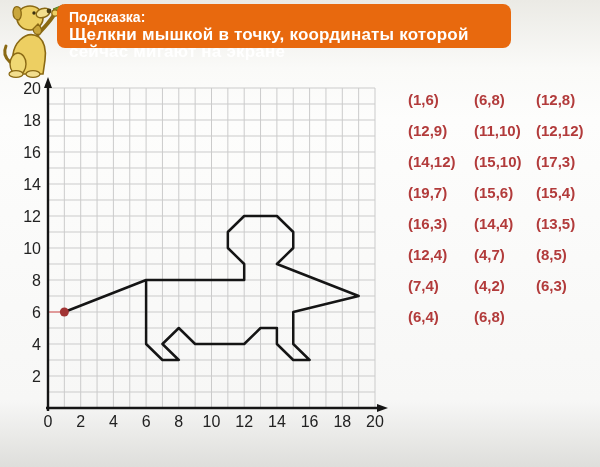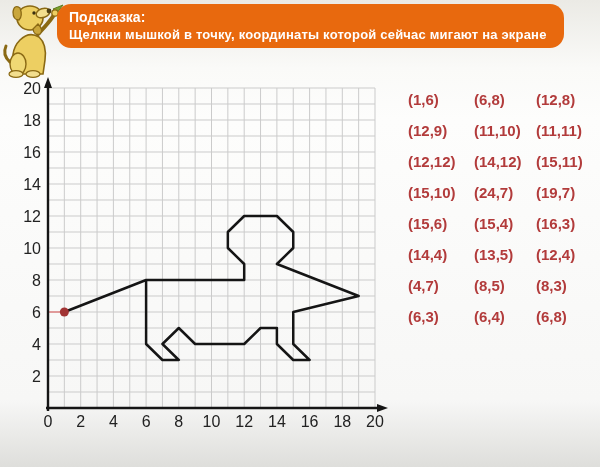--- a/index.html
+++ b/index.html
@@ -7,25 +7,25 @@
     width:600px;height:467px;
     font-family:"Liberation Sans","DejaVu Sans",sans-serif;
     overflow:hidden;
   }
   .screen{
     position:relative;width:600px;height:467px;
     background:linear-gradient(180deg,#ebeae5 0px,#fafaf8 68px,#fdfdfc 120px,#f7f7f6 400px,#dededb 467px);
   }
   .mascot{position:absolute;left:0;top:0;width:64px;height:78px;}
   .hint-bar{
-    position:absolute;left:57px;top:4px;width:507px;height:44px;
-    border-radius:14px;box-sizing:border-box;padding:4px 0 0 12px;
+    position:absolute;left:57px;top:4px;width:454px;height:44px;
+    border-radius:8px;box-sizing:border-box;padding:4px 0 0 12px;
   }
   .hint-title{font-size:14px;font-weight:bold;line-height:18px;}
-  .hint-text{font-size:13px;font-weight:bold;line-height:17px;letter-spacing:.2px;}
+  .hint-text{font-size:17px;font-weight:bold;line-height:17px;letter-spacing:.2px;}
   .plot{position:absolute;left:0;top:70px;width:400px;height:397px;cursor:crosshair;}
   .plot svg{display:block;}
   .coords{
     position:absolute;left:408px;top:84px;
     display:grid;grid-template-columns:66px 62px 60px;grid-auto-rows:31px;
     font-size:15px;font-weight:bold;
   }
   .coords span{display:flex;align-items:center;}
 </style>
 </head>
@@ -131,34 +131,33 @@
         <circle cx="64.35" cy="242" r="4.5" fill="#A13434"></circle>
       </svg>
     </div>
 
   <div class="coords" id="coords" style="color: rgb(178, 59, 59);">
       <span>(1,6)</span>
       <span>(6,8)</span>
       <span>(12,8)</span>
       <span>(12,9)</span>
       <span>(11,10)</span>
-      <span>(11,11)</span>
       <span>(12,12)</span>
       <span>(14,12)</span>
-      <span>(15,11)</span>
       <span>(15,10)</span>
-      <span>(24,7)</span>
+      <span>(17,3)</span>
       <span>(19,7)</span>
       <span>(15,6)</span>
       <span>(15,4)</span>
       <span>(16,3)</span>
       <span>(14,4)</span>
       <span>(13,5)</span>
       <span>(12,4)</span>
       <span>(4,7)</span>
       <span>(8,5)</span>
-      <span>(8,3)</span>
+      <span>(7,4)</span>
+      <span>(4,2)</span>
       <span>(6,3)</span>
       <span>(6,4)</span>
       <span>(6,8)</span>
     </div>
 
 </div>
 
 </body></html>

